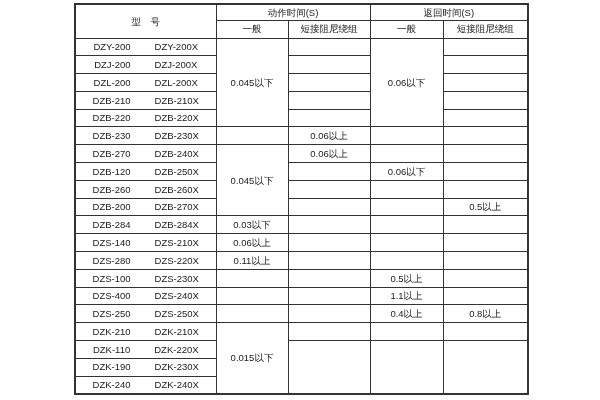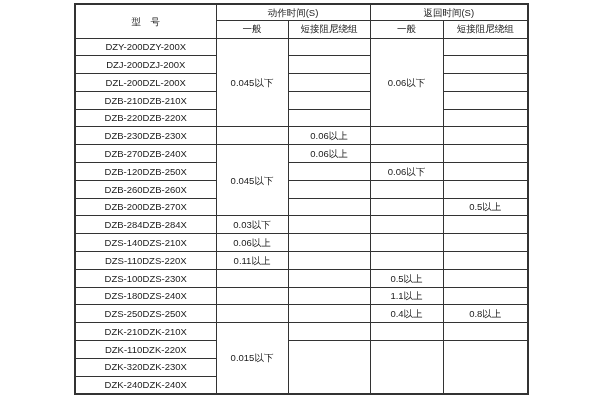--- a/index.html
+++ b/index.html
@@ -36,21 +36,21 @@
     font-size: 9.5px;
     font-weight: normal;
     color: #1a1a1a;
     line-height: 1;
     overflow: hidden;
     white-space: nowrap;
   }
   tr.h1 { height: 16px; }
   tr.h2 { height: 18px; }
   tr.r  { height: 17.8px; }
-  td.model .m { display: inline-block; margin: 0 0; }
+  td.model .m { display: inline-block; margin: 0 12px; }
 </style>
 </head>
 <body>
 
 <div class="page">
   <table class="spec">
     <colgroup>
       <col style="width:141px">
       <col style="width:72px">
       <col style="width:82px">
@@ -140,35 +140,35 @@
         <td></td>
       </tr>
       <tr class="r">
         <td class="model"><span class="m">DZS-140</span><span class="m">DZS-210X</span></td>
         <td>0.06以上</td>
         <td></td>
         <td></td>
         <td></td>
       </tr>
       <tr class="r">
-        <td class="model"><span class="m">DZS-110</span><span class="m">DZS-220X</span></td>
+        <td class="model"><span class="m">DZS-280</span><span class="m">DZS-220X</span></td>
         <td>0.11以上</td>
         <td></td>
         <td></td>
         <td></td>
       </tr>
       <tr class="r">
         <td class="model"><span class="m">DZS-100</span><span class="m">DZS-230X</span></td>
         <td></td>
         <td></td>
         <td>0.5以上</td>
         <td></td>
       </tr>
       <tr class="r">
-        <td class="model"><span class="m">DZS-180</span><span class="m">DZS-240X</span></td>
+        <td class="model"><span class="m">DZS-400</span><span class="m">DZS-240X</span></td>
         <td></td>
         <td></td>
         <td>1.1以上</td>
         <td></td>
       </tr>
       <tr class="r">
         <td class="model"><span class="m">DZS-250</span><span class="m">DZS-250X</span></td>
         <td></td>
         <td></td>
         <td>0.4以上</td>
@@ -182,20 +182,20 @@
         <td></td>
         <td></td>
       </tr>
       <tr class="r">
         <td class="model"><span class="m">DZK-110</span><span class="m">DZK-220X</span></td>
         <td rowspan="3"></td>
         <td rowspan="3"></td>
         <td rowspan="3"></td>
       </tr>
       <tr class="r">
-        <td class="model"><span class="m">DZK-320</span><span class="m">DZK-230X</span></td>
+        <td class="model"><span class="m">DZK-190</span><span class="m">DZK-230X</span></td>
       </tr>
       <tr class="r">
         <td class="model"><span class="m">DZK-240</span><span class="m">DZK-240X</span></td>
       </tr>
     </tbody>
   </table>
 </div>
 
 </body></html>

